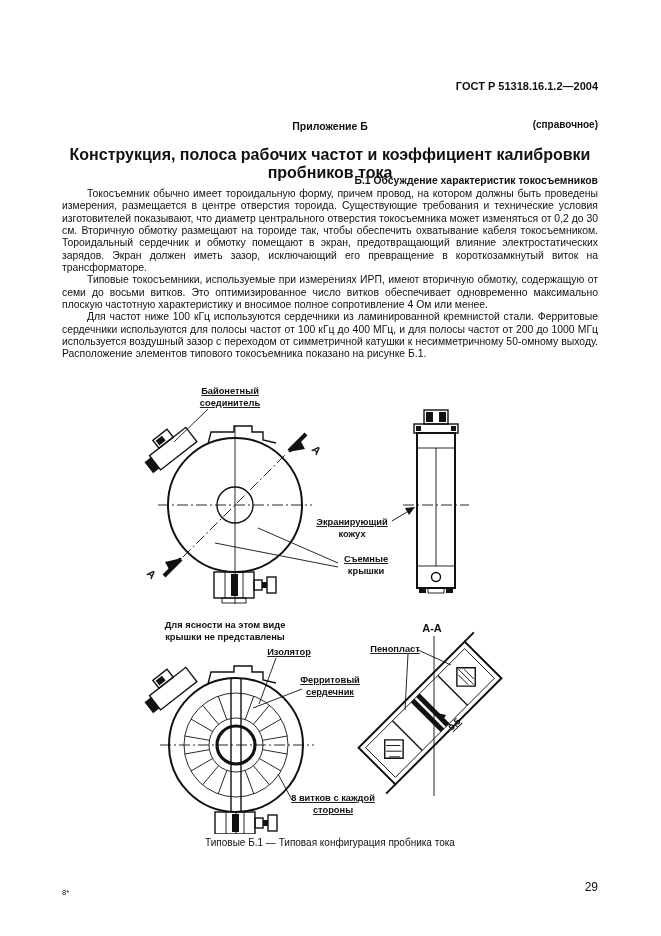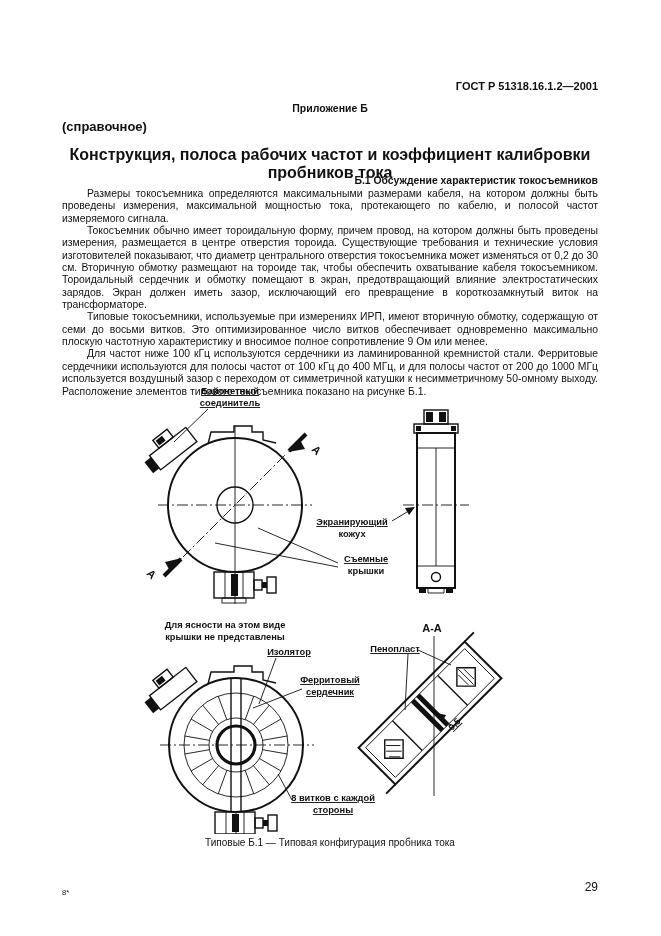--- a/index.html
+++ b/index.html
@@ -3,22 +3,22 @@
 <meta charset="utf-8">
 <style>
   html,body{margin:0;padding:0;}
   body{
     width:661px;height:936px;background:#ffffff;color:#111;
     font-family:"Liberation Sans","DejaVu Sans",sans-serif;
     position:relative;overflow:hidden;
   }
   .abs{position:absolute;}
   .doc-header{left:62px;width:536px;top:80px;text-align:right;font-weight:bold;font-size:11px;}
-  .appendix-title{left:62px;width:536px;top:102px;text-align:center;font-weight:bold;font-size:10.5px;}
-  .appendix-subtitle{left:62px;width:536px;top:119px;text-align:left;font-weight:bold;font-size:13px;}
+  .appendix-title{left:62px;width:536px;top:120px;text-align:center;font-weight:bold;font-size:10.5px;}
+  .appendix-subtitle{left:62px;width:536px;top:119px;text-align:right;font-weight:bold;font-size:10px;}
   .main-title{left:62px;width:536px;top:146px;text-align:center;font-weight:bold;font-size:16px;}
   .section-heading{left:62px;width:536px;top:175px;padding-left:25px;box-sizing:border-box;font-weight:bold;font-size:10.4px;text-align:right;}
   .body-text{left:62px;width:536px;top:188px;font-size:10.4px;line-height:12.35px;text-align:justify;}
   .body-text p{margin:0;text-indent:25px;}
   .figure-svg{left:62px;top:382px;}
   .figure-caption{left:62px;width:536px;top:837px;text-align:center;font-size:10px;}
   .footer-mark{left:62px;top:888px;font-size:7.5px;}
   .page-number{left:62px;width:536px;top:880px;text-align:right;font-size:12px;}
 
   
@@ -29,30 +29,29 @@
   svg .blk{fill:#111;stroke:none;}
   svg .thick{stroke:#111;stroke-width:4;fill:none;}
   svg text{font-family:"Liberation Sans","DejaVu Sans",sans-serif;fill:#111;}
   svg .lbl{font-size:9.3px;font-weight:bold;}
   svg .lbl-u{font-size:9.3px;font-weight:bold;text-decoration:underline;}
   svg .sec{font-size:11px;font-weight:bold;}
 </style>
 </head>
 <body>
 
-<div class="abs doc-header">ГОСТ Р 51318.16.1.2—2001</div>
+<div class="abs doc-header">ГОСТ Р 51318.16.1.2—2004</div>
 <div class="abs appendix-title">Приложение Б</div>
 <div class="abs appendix-subtitle">(справочное)</div>
 <div class="abs main-title">Конструкция, полоса рабочих частот и коэффициент калибровки пробников тока</div>
 <div class="abs section-heading">Б.1 Обсуждение характеристик токосъемников</div>
 
 <div class="abs body-text">
-  <p>Размеры токосъемника определяются максимальными размерами кабеля, на котором должны быть проведены измерения, максимальной мощностью тока, протекающего по кабелю, и полосой частот измеряемого сигнала.</p>
   <p>Токосъемник обычно имеет тороидальную форму, причем провод, на котором должны быть проведены измерения, размещается в центре отверстия тороида. Существующие требования и технические условия изготовителей показывают, что диаметр центрального отверстия токосъемника может изменяться от 0,2 до 30 см. Вторичную обмотку размещают на тороиде так, чтобы обеспечить охватывание кабеля токосъемником. Тороидальный сердечник и обмотку помещают в экран, предотвращающий влияние электростатических зарядов. Экран должен иметь зазор, исключающий его превращение в короткозамкнутый виток на трансформаторе.</p>
-  <p>Типовые токосъемники, используемые при измерениях ИРП, имеют вторичную обмотку, содержащую от семи до восьми витков. Это оптимизированное число витков обеспечивает одновременно максимально плоскую частотную характеристику и вносимое полное сопротивление 9 Ом или менее.</p>
+  <p>Типовые токосъемники, используемые при измерениях ИРП, имеют вторичную обмотку, содержащую от семи до восьми витков. Это оптимизированное число витков обеспечивает одновременно максимально плоскую частотную характеристику и вносимое полное сопротивление 4 Ом или менее.</p>
   <p>Для частот ниже 100 кГц используются сердечники из ламинированной кремнистой стали. Ферритовые сердечники используются для полосы частот от 100 кГц до 400 МГц, и для полосы частот от 200 до 1000 МГц используется воздушный зазор с переходом от симметричной катушки к несимметричному 50-омному выходу. Расположение элементов типового токосъемника показано на рисунке Б.1.</p>
 </div>
 
 <svg class="abs figure-svg" width="536" height="452" viewBox="0 0 536 452">
 
   <g>
 
     <text class="lbl-u" text-anchor="middle" x="168" y="12">Байонетный</text>
     <text class="lbl-u" text-anchor="middle" x="168" y="24">соединитель</text>
     <line class="ln-thin" x1="146" y1="27" x2="112" y2="60"></line>

